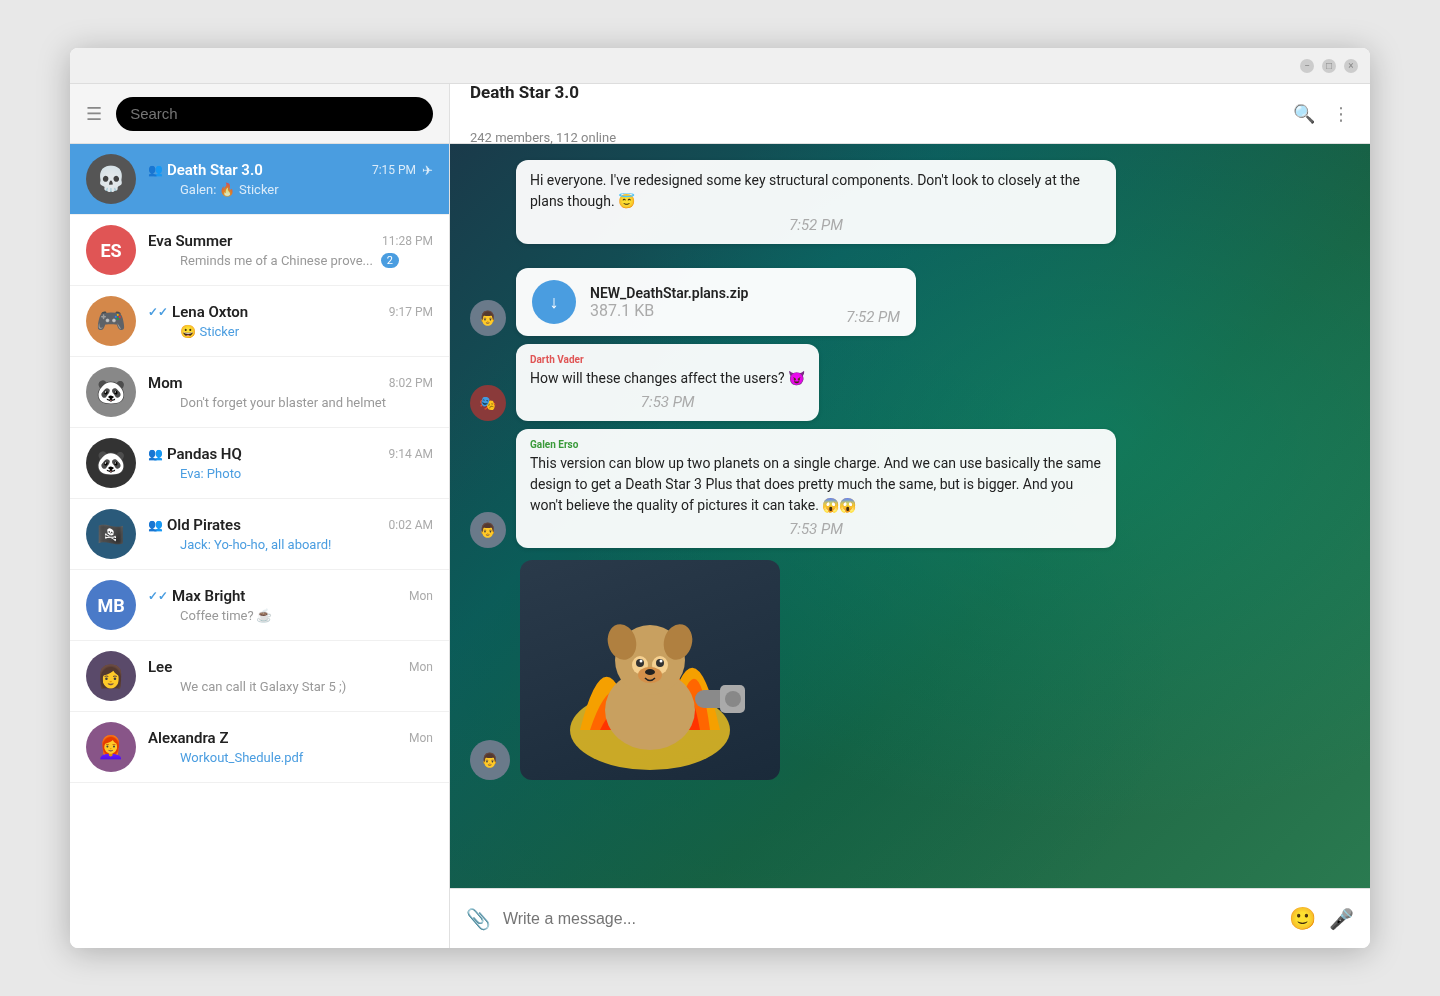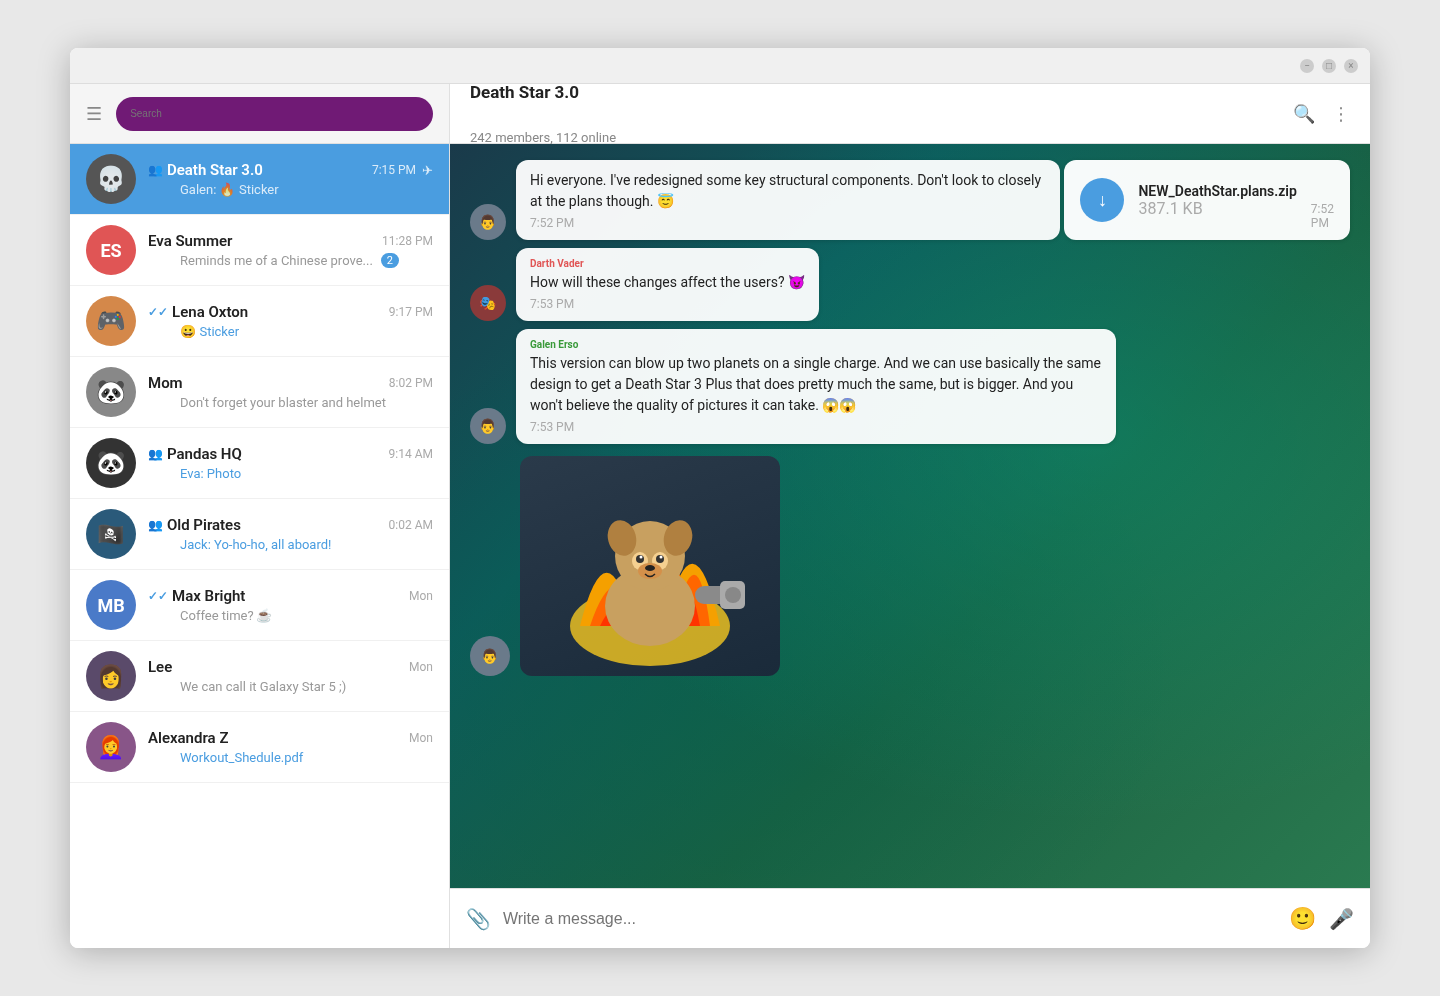--- a/index.html
+++ b/index.html
@@ -64,24 +64,24 @@
       background: #f5f5f5;
       border-bottom: 1px solid #e0e0e0;
       gap: 14px;
       flex-shrink: 0;
     }
     .menu-icon { font-size: 18px; color: #888; cursor: pointer; }
     .search-input {
       flex: 1;
       height: 34px;
       border: none;
-      background: #701a75;
+      background: #000000;
       border-radius: 20px;
       padding: 0 14px;
-      font-size: 10px;
+      font-size: 15px;
       color: #aaa;
       outline: none;
     }
 
     .chat-list { flex: 1; overflow-y: auto; }
 
     .chat-item {
       display: flex;
       align-items: center;
       padding: 10px 16px;
@@ -171,21 +171,21 @@
     .msg-bubble {
       background: rgba(255,255,255,0.95);
       border-radius: 12px;
       padding: 10px 14px;
       max-width: 600px;
       align-self: flex-start;
       box-shadow: 0 1px 4px rgba(0,0,0,0.15);
     }
 
     .msg-text { font-size: 14px; color: #222; line-height: 1.5; }
-    .msg-time { font-size: 12px; color: #aaa; text-align: left; margin-top: 4px; }
+    .msg-time { font-size: 15px; color: #aaa; text-align: center; margin-top: 4px; font-style: italic; }
 
     .msg-sender { font-size: 10px; font-weight: 700; margin-bottom: 3px; }
     .sender-red { color: #e05555; }
     .sender-green { color: #3a9a3a; }
 
     .file-bubble {
       background: rgba(255,255,255,0.97);
       border-radius: 12px;
       padding: 12px 16px;
       max-width: 400px;
@@ -413,21 +413,21 @@
           <span class="header-icon">⋮</span>
         </div>
       </div>
 
       <div class="messages-area">
         <div class="chat-bg"></div>
         <div class="messages-inner">
 
           <div class="msg-with-avatar">
             <div class="msg-avatar" style="background:#6a7a8a;">👨</div>
-            <div style="display:flex;flex-direction:row;gap:4px;">
+            <div style="display:flex;flex-direction:column;gap:24px;">
               <div class="msg-bubble">
                 <div class="msg-text">Hi everyone. I've redesigned some key structural components. Don't look to closely at the plans though. 😇</div>
                 <div class="msg-time">7:52 PM</div>
               </div>
 
               <div class="file-bubble">
                 <div class="file-dl-btn">↓</div>
                 <div class="file-info">
                   <div class="file-name">NEW_DeathStar.plans.zip</div>
                   <div class="file-size">387.1 KB</div>

